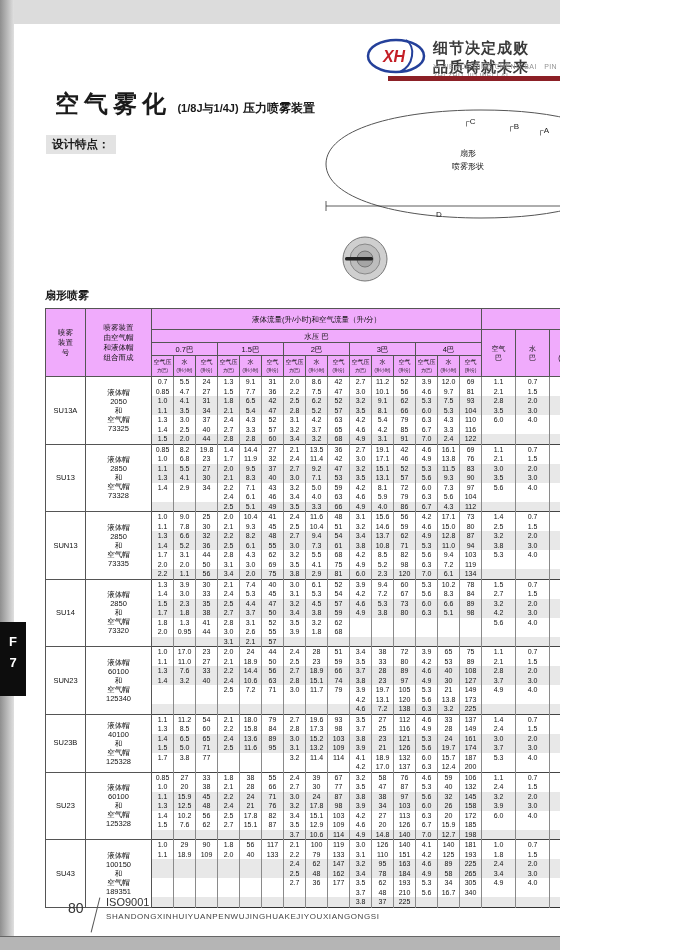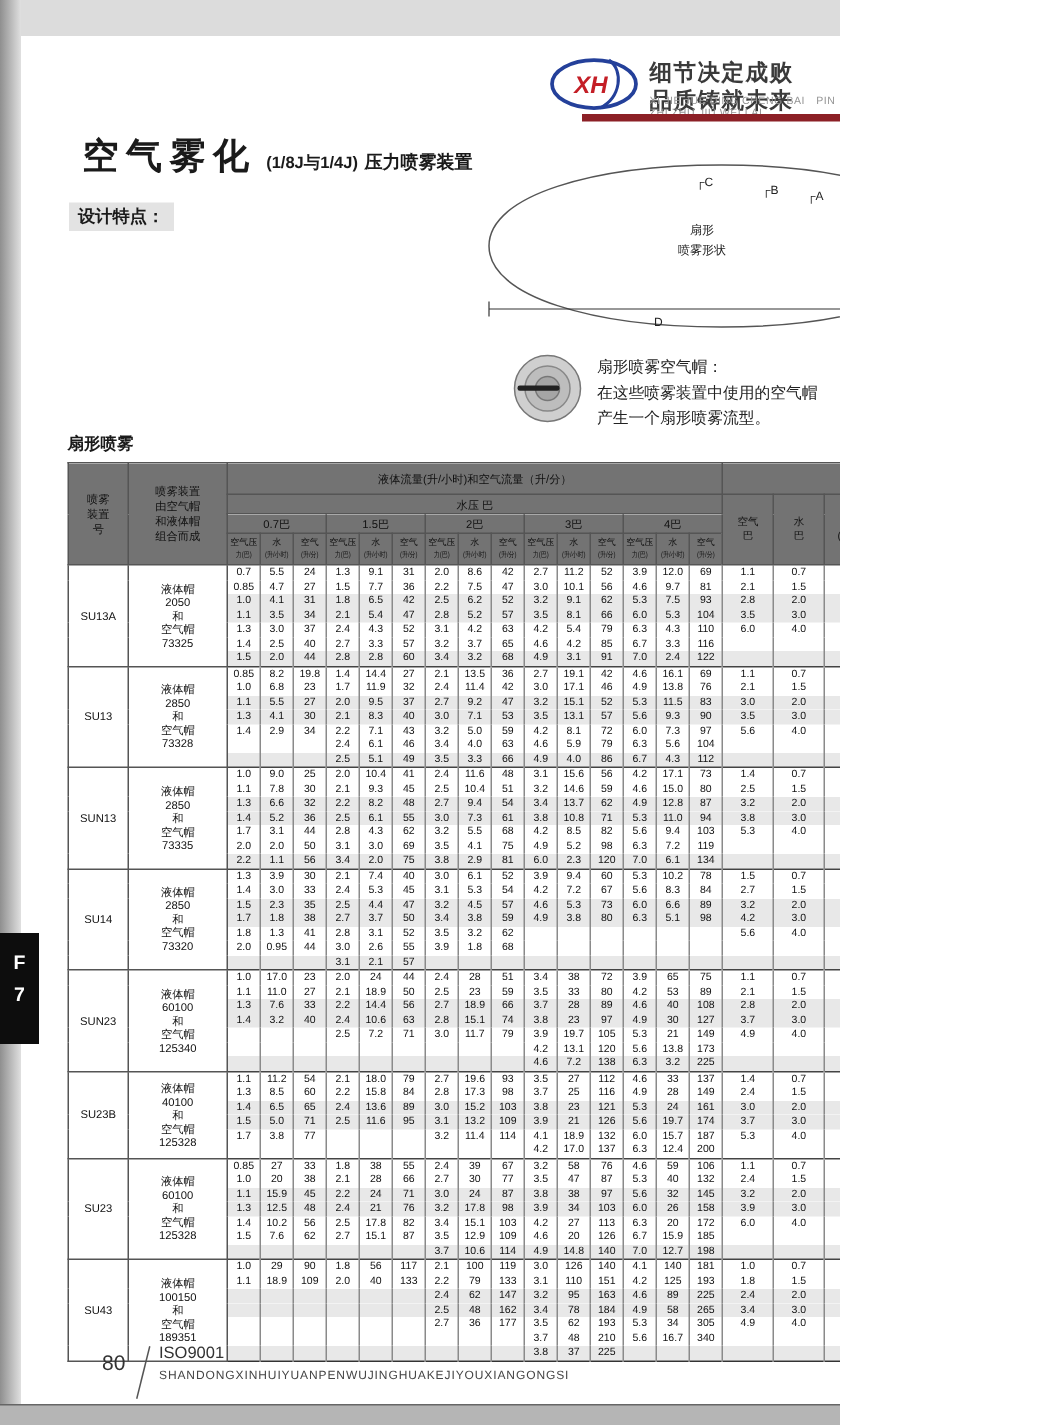--- a/index.html
+++ b/index.html
@@ -24,21 +24,21 @@
   .design-text{position:absolute;left:45px;top:152px;width:282px;font-size:11.5px;line-height:22.5px;
                text-align:justify;text-indent:2em;color:#222;margin:0;}
   .section-title{position:absolute;left:45px;top:288px;font-size:11px;font-weight:bold;}
   
   .diagram-svg{position:absolute;left:316px;top:98px;}
   .aircap-icon{position:absolute;left:342px;top:236px;}
   .aircap-note{position:absolute;left:398px;top:237px;font-size:10.5px;line-height:17px;color:#222;}
   
   #spray-table{position:absolute;left:45px;top:308px;width:646px;border-collapse:collapse;
                table-layout:fixed;border:1.5px solid #333;}
-  #spray-table th{border:1px solid #555;font-weight:normal;background:#737373;font-size:7.5px;
+  #spray-table th{border:1px solid #555;font-weight:normal;background:#f0abfc;font-size:7.5px;
                   line-height:1.2;padding:0;text-align:center;overflow:hidden;white-space:nowrap;color:#111;}
   .th-flow{height:20px;}
   .th-pressure{height:12px;}
   .th-pgroup{height:12px;}
   .th-subcol{height:20px;font-size:6px !important;}
   .th-subcol .l1{display:block;font-size:6px;}
   .sub2{display:block;font-size:5px;transform:scaleX(.8);transform-origin:50% 50%;}
   .th-dimcol div{line-height:9px;font-size:7px;}
   .th-device div{line-height:10px;}
   .th-combo div{line-height:10px;}
@@ -125,25 +125,20 @@
     <line x1="330" y1="103" x2="330" y2="113" stroke="#333" stroke-width="0.8"></line>
     <text class="dg-label" x="120" y="119" font-size="9">D</text>
   </svg>
 
   <svg class="aircap-icon" width="46" height="46" viewBox="0 0 46 46">
     <circle cx="23" cy="23" r="22" fill="#cfcfcf" stroke="#777"></circle>
     <circle cx="23" cy="23" r="15" fill="#bdbdbd" stroke="#888"></circle>
     <circle cx="23" cy="23" r="8" fill="#a5a5a5" stroke="#777"></circle>
     <rect x="3" y="21" width="28" height="3.5" rx="1.5" fill="#222"></rect>
   </svg>
-  <div class="aircap-note">
-    <div>扇形喷雾空气帽：</div>
-    <div>在这些喷雾装置中使用的空气帽</div>
-    <div>产生一个扇形喷雾流型。</div>
-  </div>
 
   <div class="section-title">扇形喷雾</div>
 
   <table id="spray-table">
       <colgroup>
         <col style="width: 40px;">
         <col style="width: 66px;">
         <col style="width: 22px;">
         <col style="width: 22px;">
         <col style="width: 22px;">

